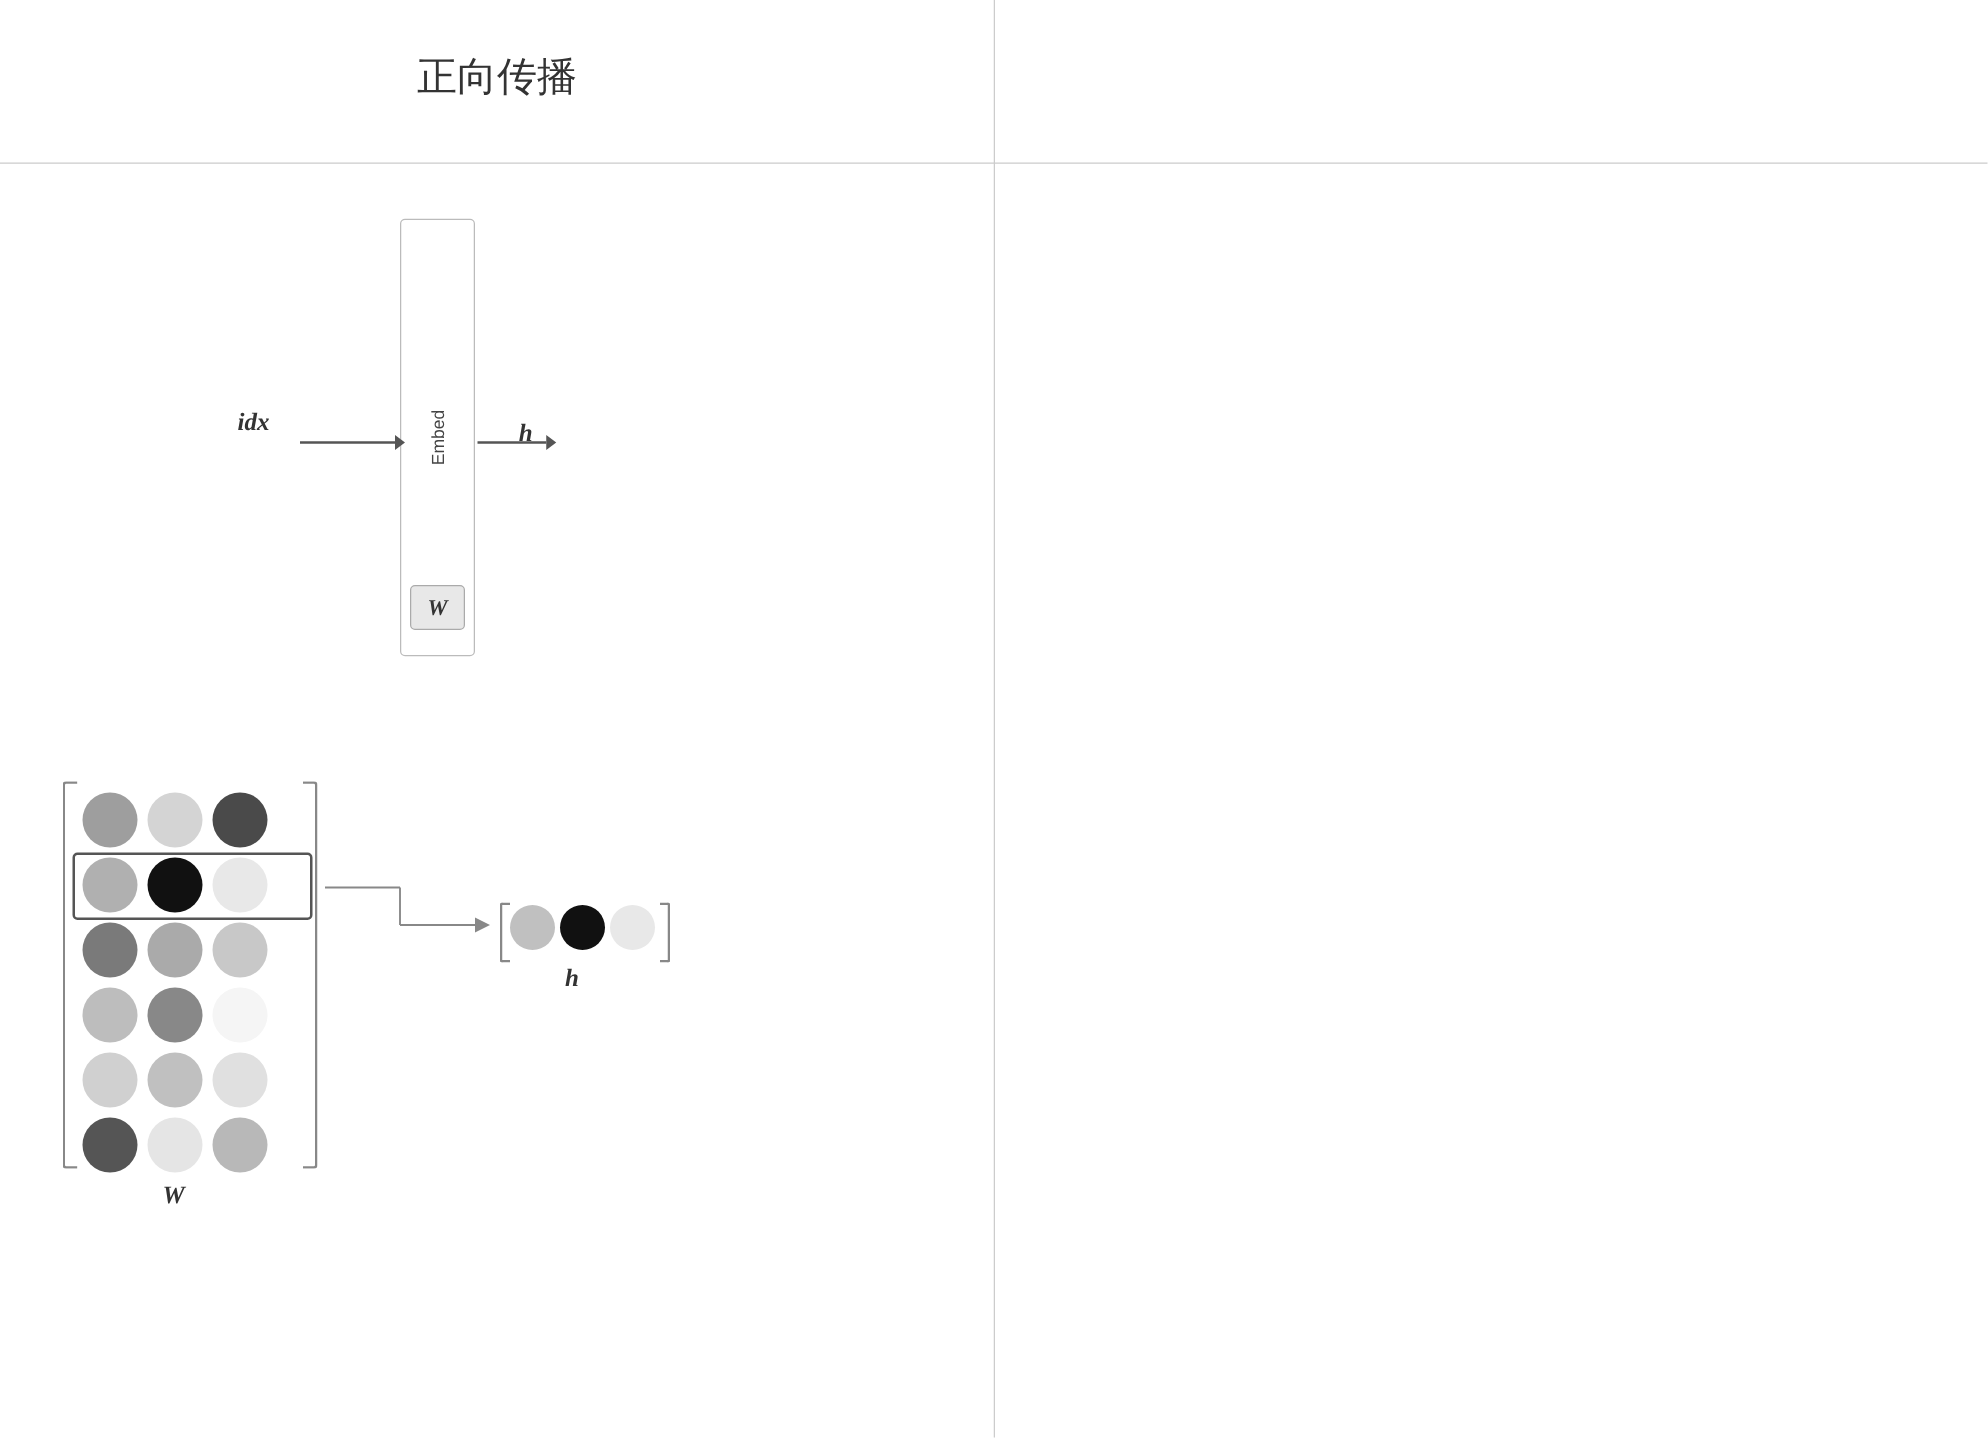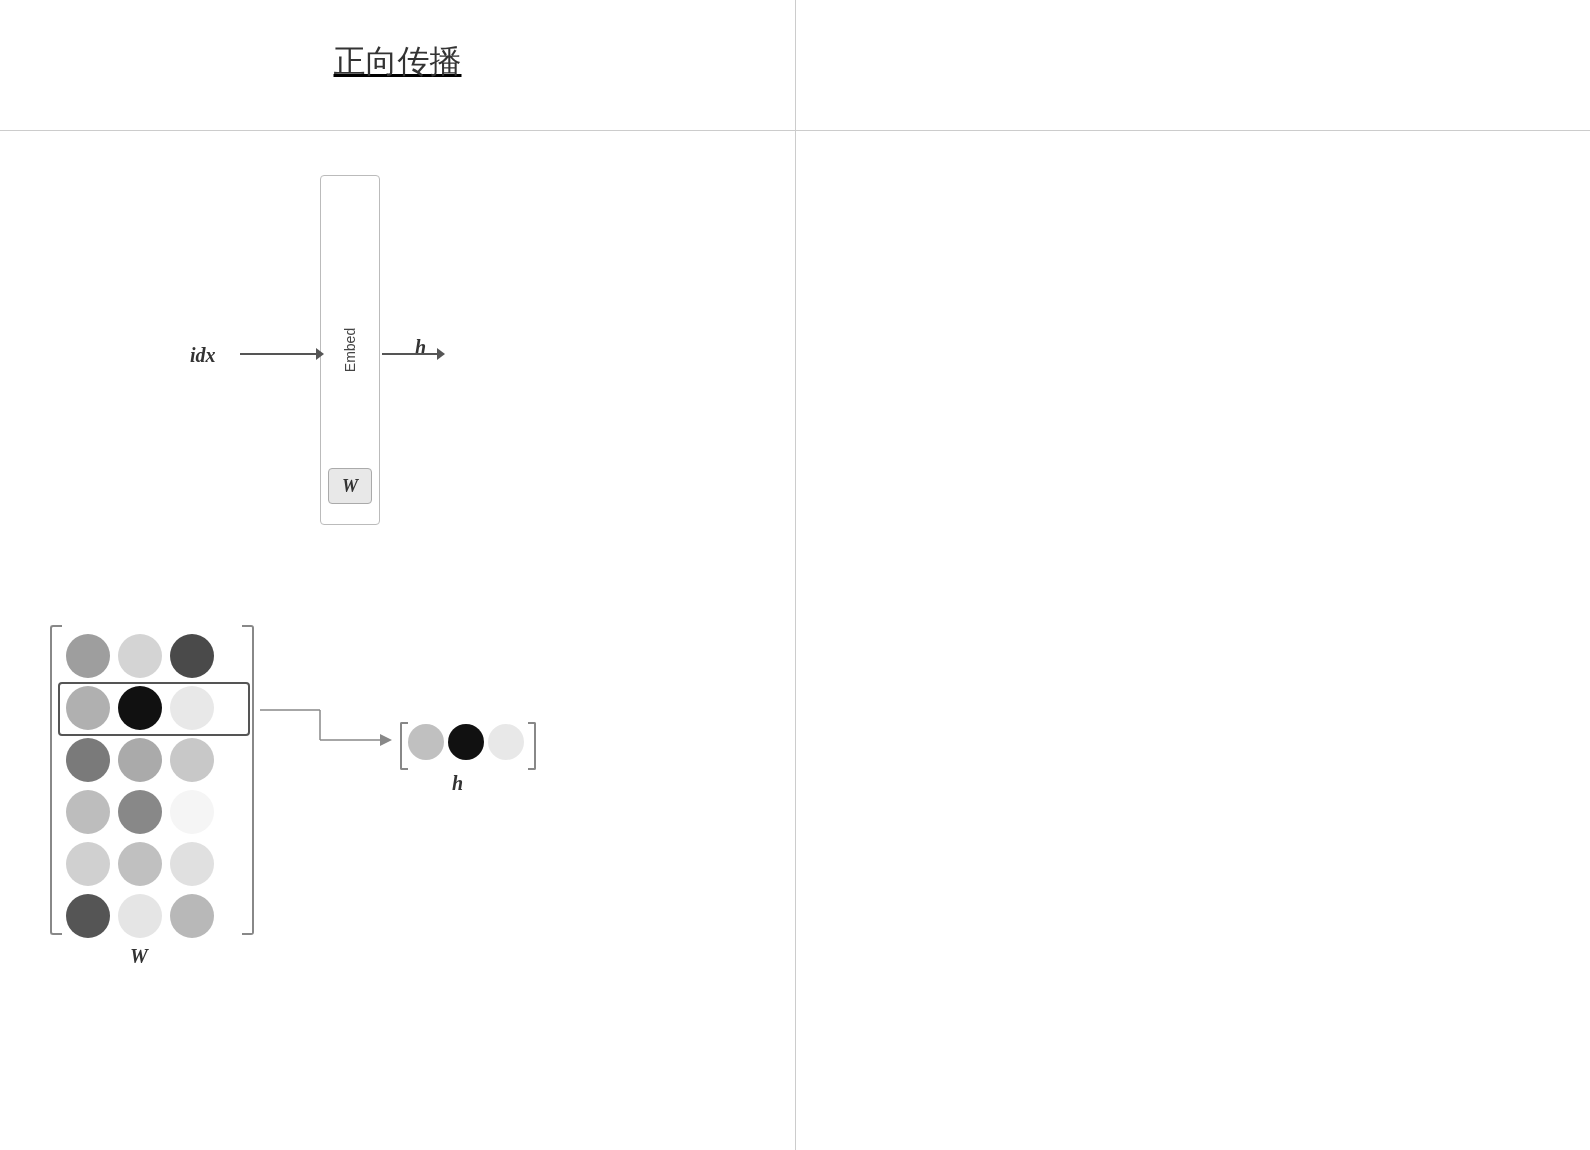--- a/index.html
+++ b/index.html
@@ -37,21 +37,20 @@
       top: 130px;
       width: 1590px;
       height: 1px;
       background: #ccc;
     }
 
     .panel {
       width: 795px;
       height: 1141px;
       position: relative;
-      text-decoration: underline;
     }
 
     
     .panel-title {
       text-align: center;
       font-size: 32px;
       font-weight: normal;
       color: #333;
       padding-top: 40px;
     }
@@ -117,21 +116,21 @@
   <div class="panel" style="position:relative;">
 
     <div class="panel-title">正向传播</div>
 
     <div class="embed-box" style="left:320px; top:175px; width:60px; height:350px;">
       <span class="embed-label" style="position:absolute; top:50%; left:50%; transform:translate(-50%,-50%) rotate(-90deg); white-space:nowrap;">Embed</span>
 
       <div class="w-box" style="position:absolute; bottom:20px; left:50%; transform:translateX(-50%); width:44px; height:36px; font-size:18px;">W</div>
     </div>
 
-    <div style="position:absolute; top:344px; left:190px; display:flex; align-items:flex-start; gap:4px;">
+    <div style="position:absolute; top:327px; left:190px; display:flex; align-items:flex-start; gap:4px;">
       <span class="label-text">idx</span>
     </div>
 
     <div style="position:absolute; top:348px; left:240px; display:flex; align-items:center;">
       <div class="arrow-line" style="width:76px;"></div>
       <div class="arrow-head-right" style="display:flex; align-items:center;"></div>
     </div>
 
     <div style="position:absolute; top:336px; left:415px; display:flex; align-items:center; gap:4px;">
       <span class="label-text">h</span>

